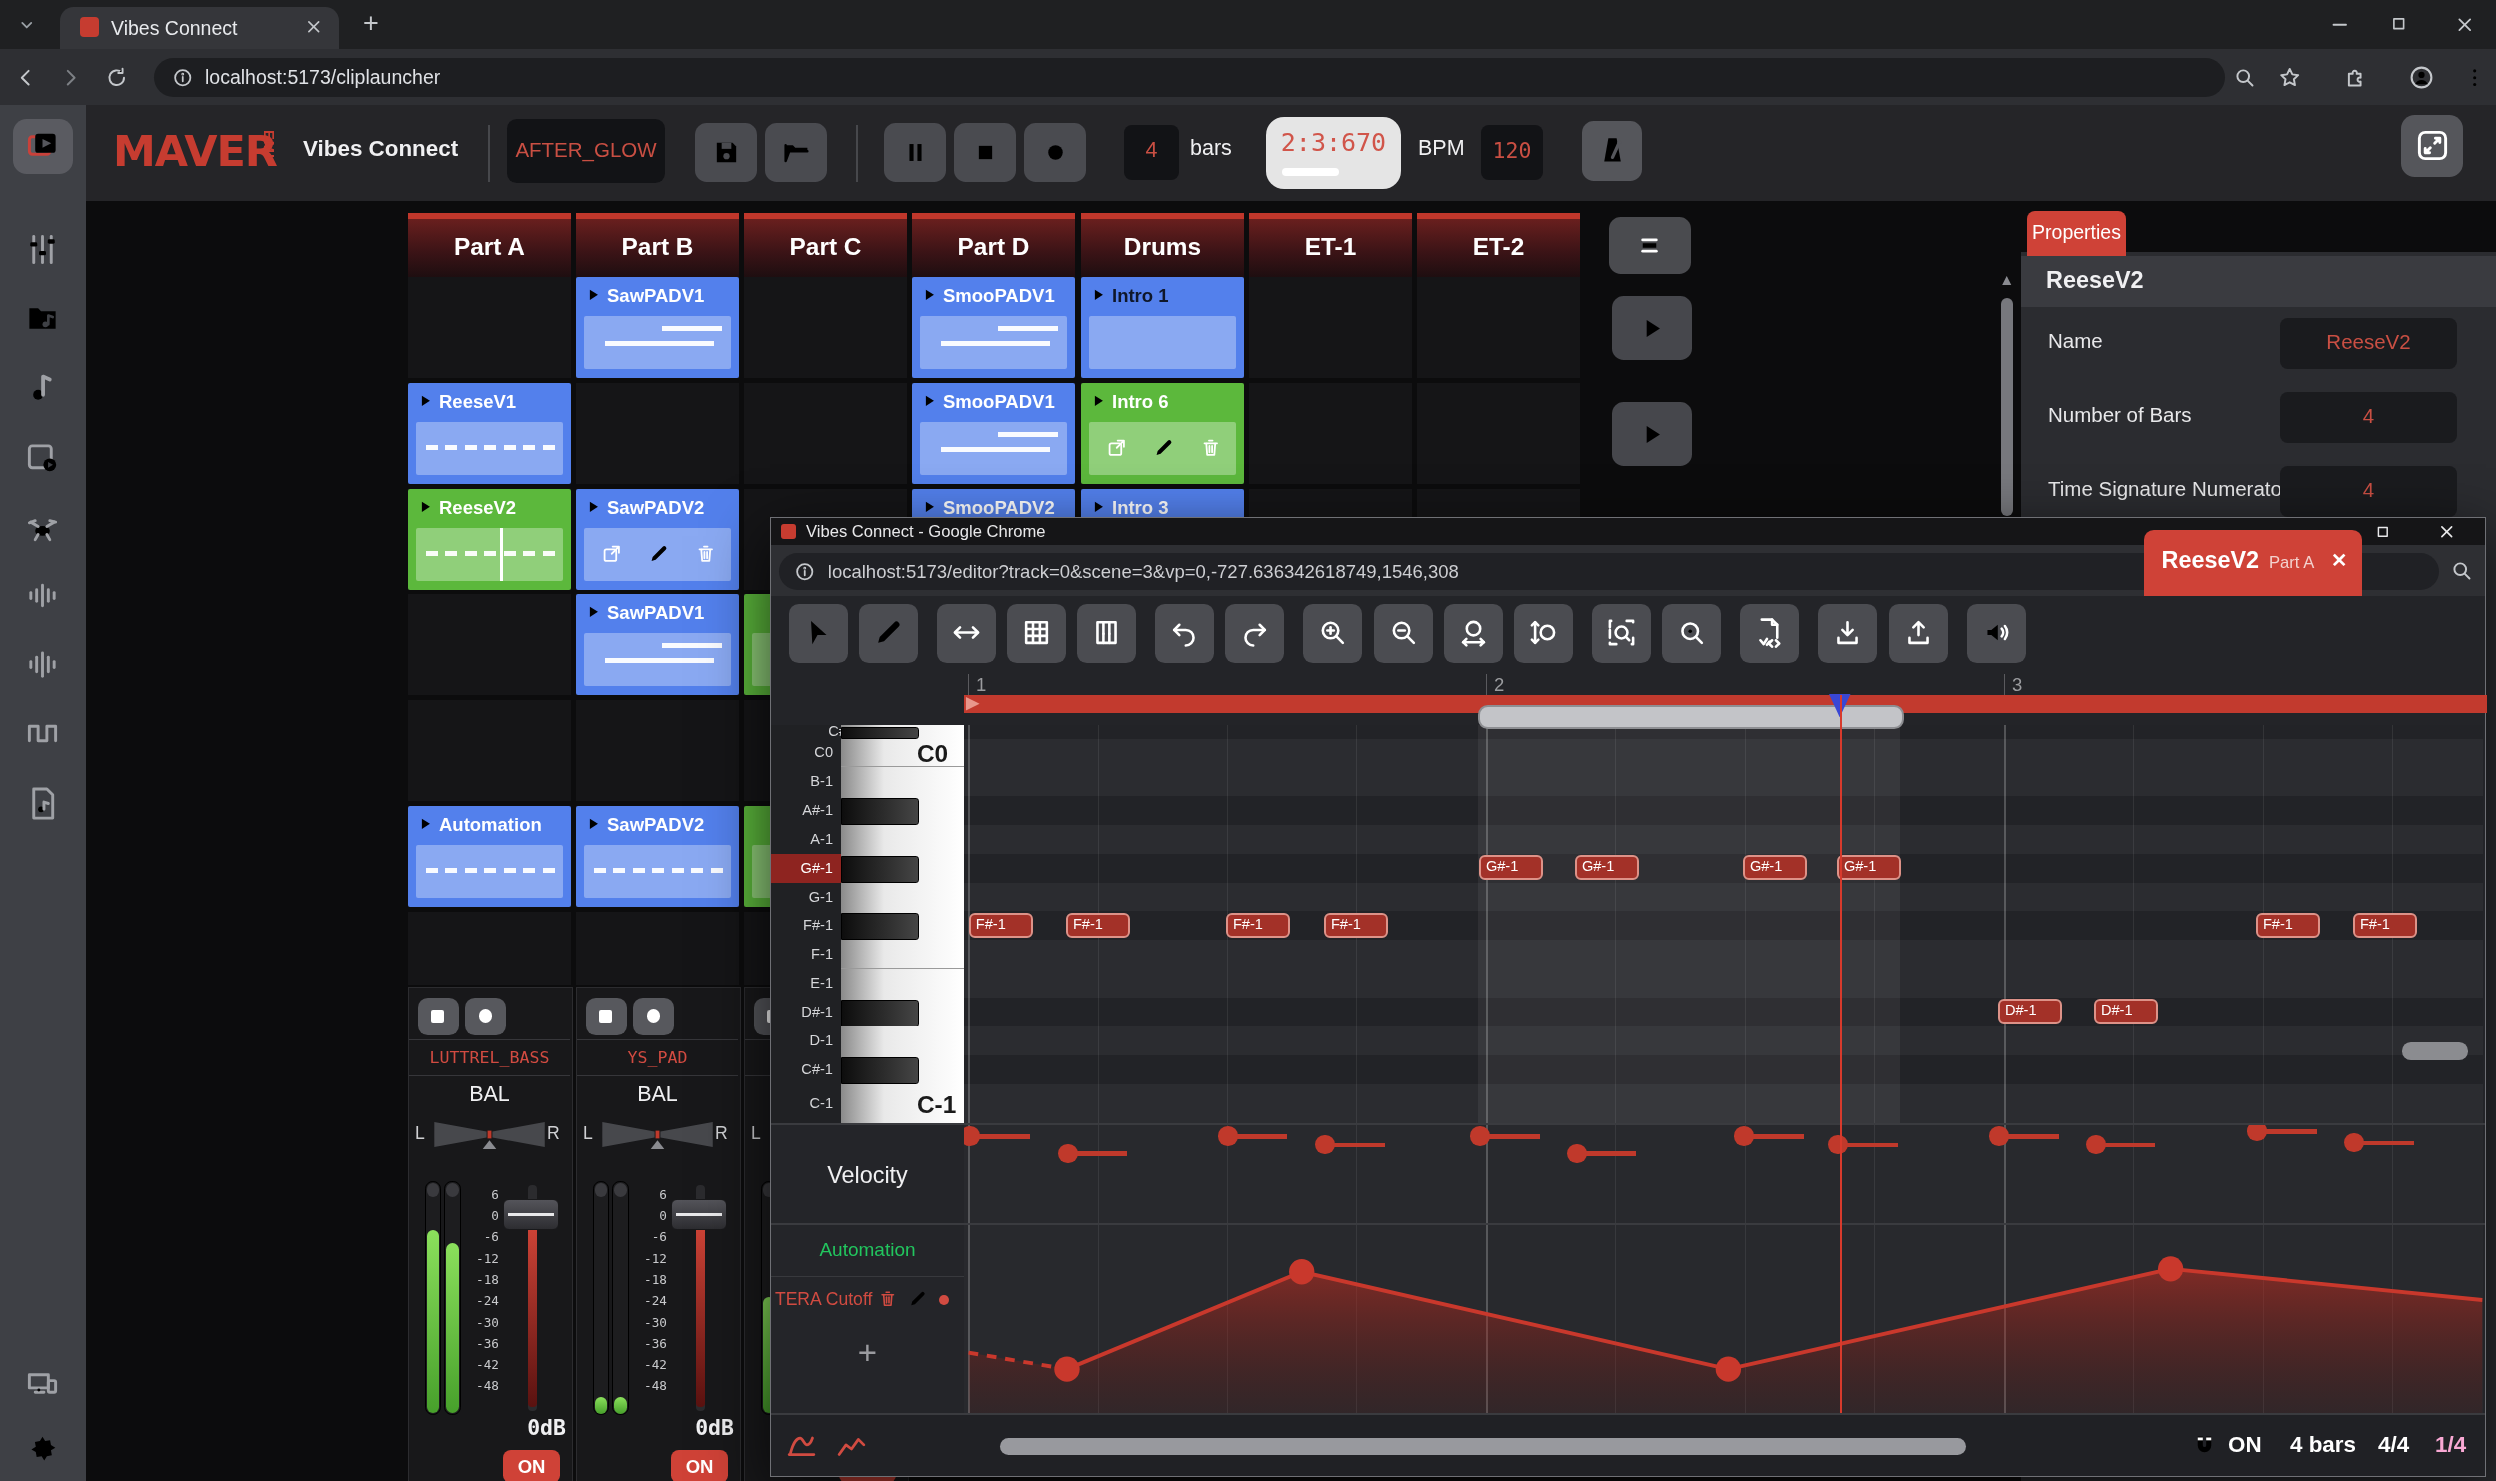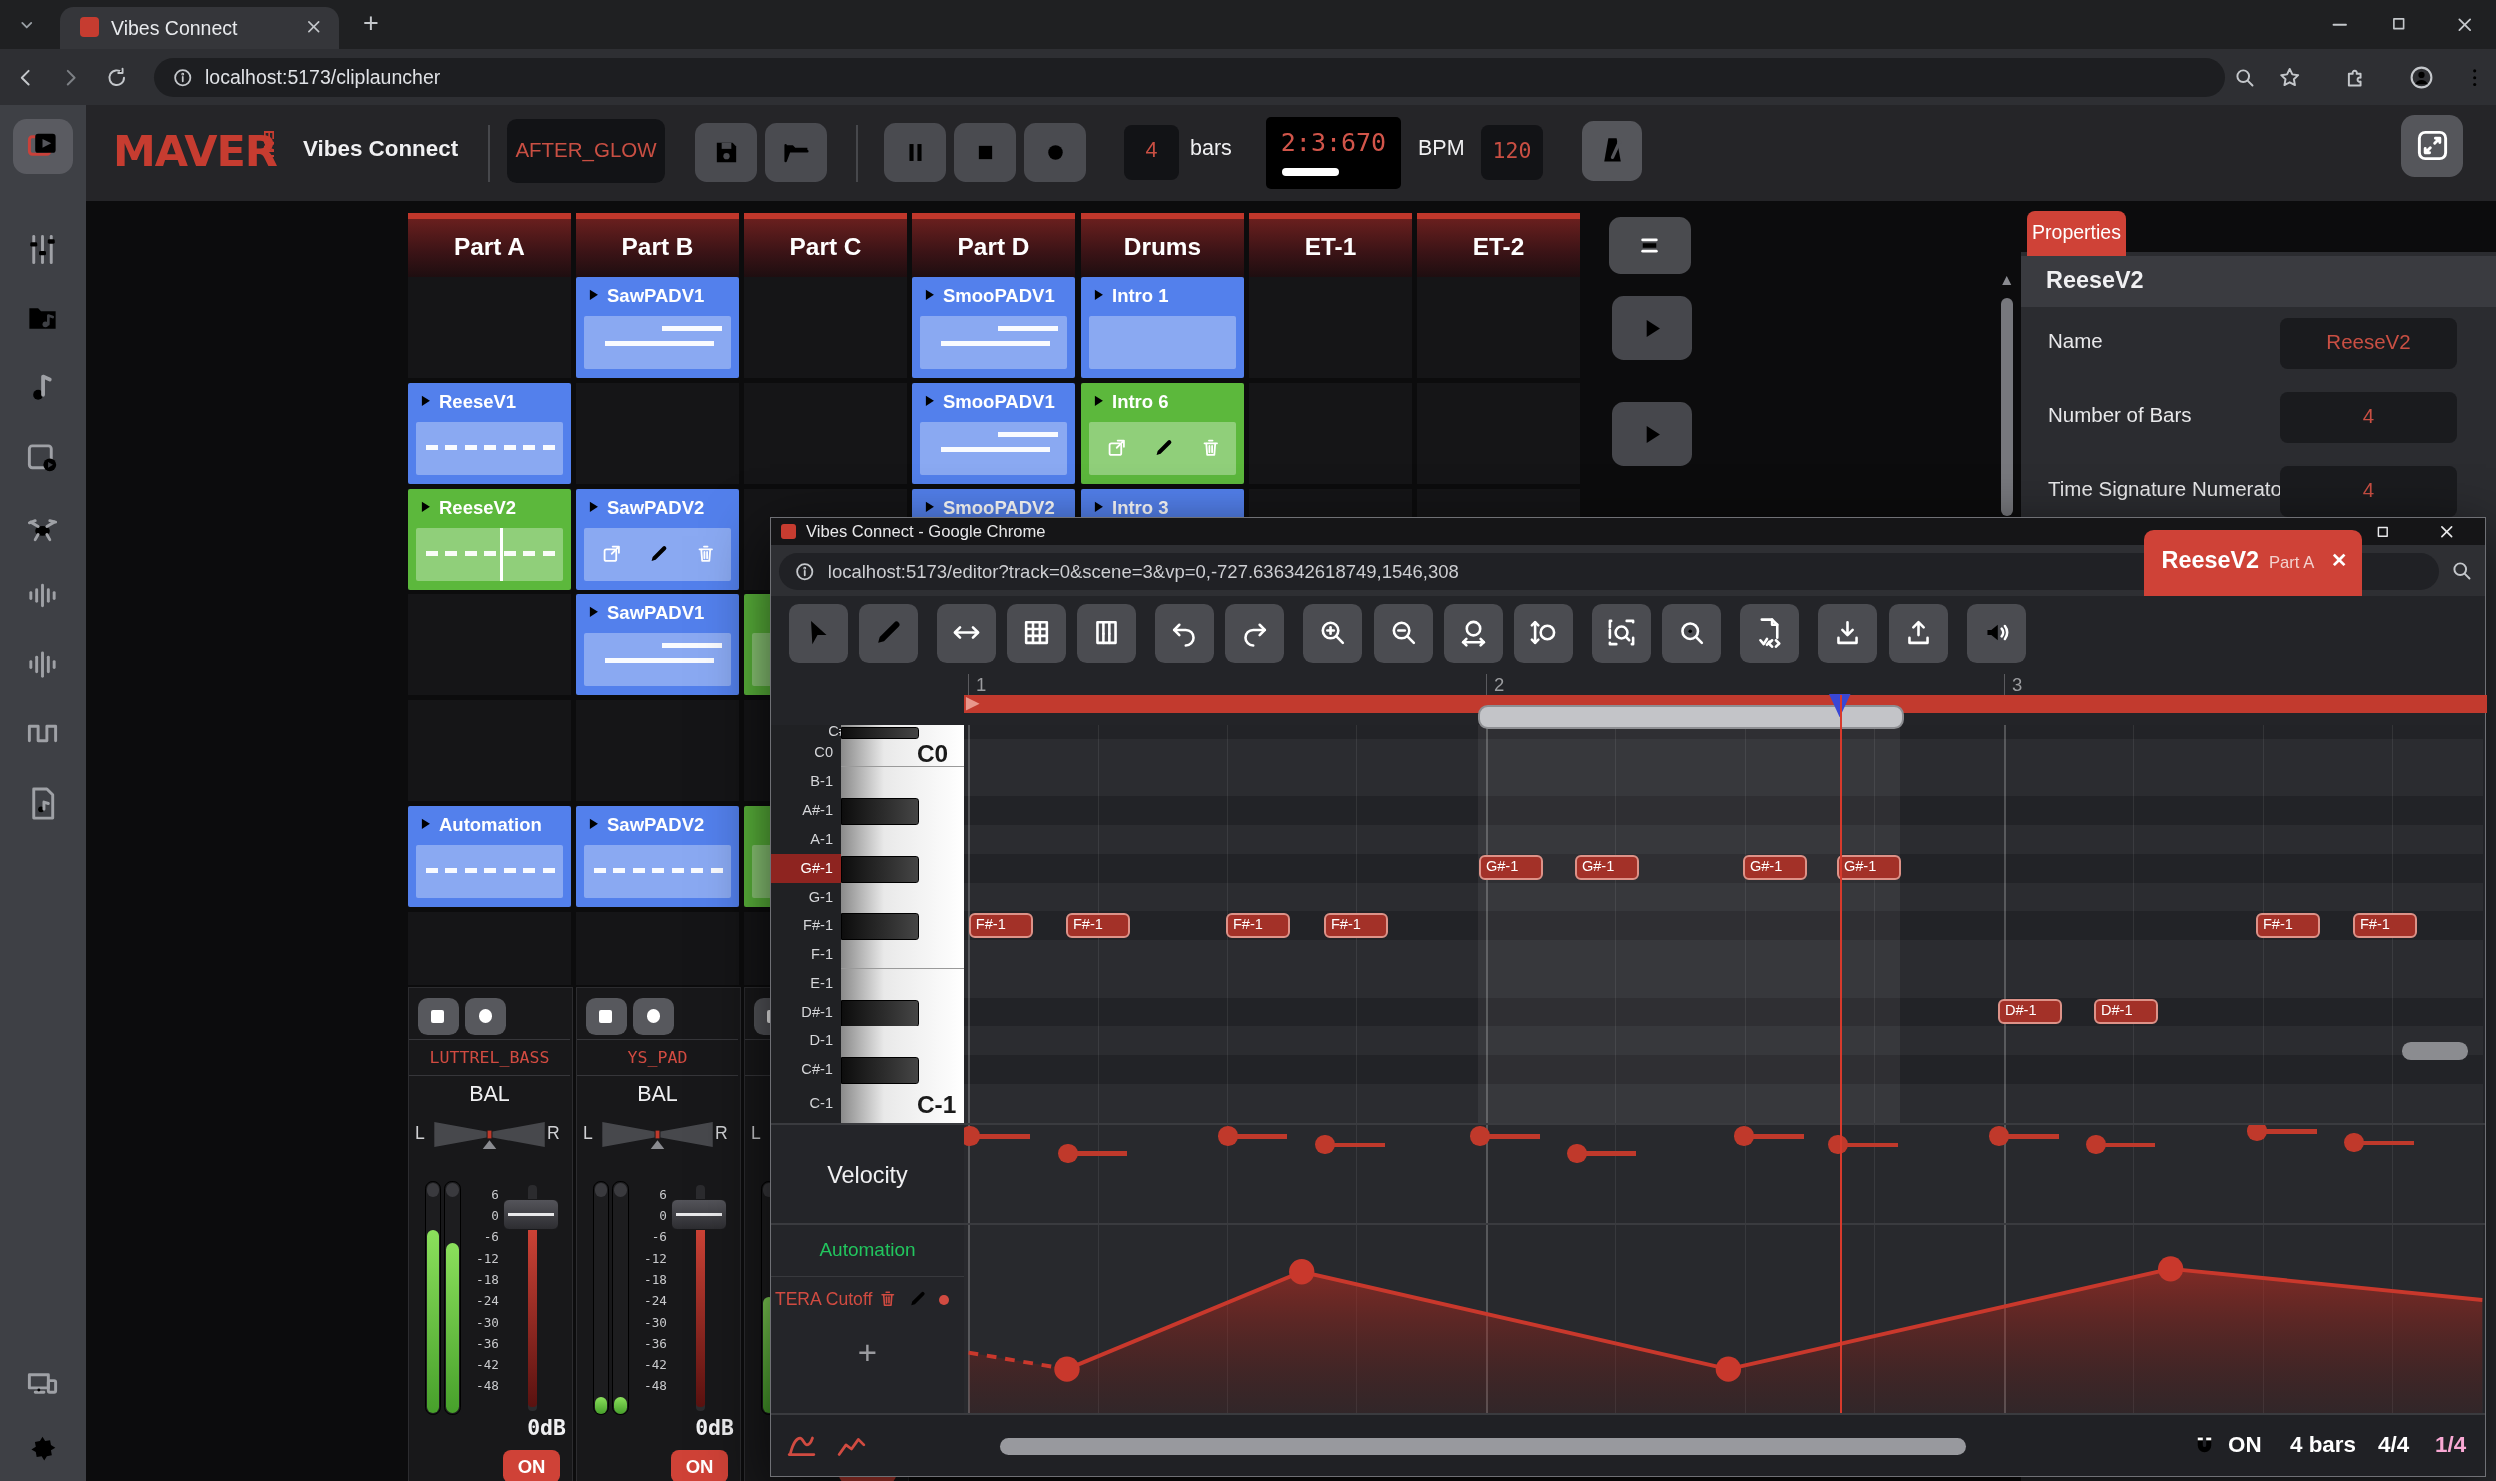--- a/index.html
+++ b/index.html
@@ -271,21 +271,21 @@
         <div class="abs" style="left: 0px; top: 0px; width: 29px; height: 29px; position: relative;">
           <svg width="29" height="29" viewBox="0 0 24 24" fill="none" stroke="#fff" stroke-width="2" stroke-linecap="round" stroke-linejoin="round">
             <circle cx="12" cy="12" r="6" fill="currentColor" stroke="none"></circle>
           </svg>
         </div>
       </div>
       <div class="abs" style="left: 1038px; top: 19.5px; width: 55px; height: 55px; background: rgb(18, 19, 22); border-radius: 7.8px;">
         <div class="abs" style="left: 0px; top: 13.7px; white-space: nowrap; width: 55px; text-align: center; color: rgb(201, 79, 67); font-size: 21.5px;">4</div>
       </div>
       <div class="abs" style="left: 1104px; top: 31px; white-space: nowrap; color: rgb(240, 240, 242); font-size: 21.5px;">bars</div>
-      <div class="abs" style="left: 1180px; top: 11.7px; width: 135px; height: 72px; background: #000000; border-radius: 5px;">
+      <div class="abs" style="left: 1180px; top: 11.7px; width: 135px; height: 72px; background: #e5e5e5; border-radius: 18px;">
         <div class="abs abs mono" style="left: 0px; top: 11.7px; white-space: nowrap; width: 135px; text-align: center; color: rgb(209, 85, 74); font-size: 25px;">2:3:670</div>
         <div class="abs" style="left: 15.6px; top: 51px; width: 57px; height: 8.8px; background: rgb(255, 255, 255); border-radius: 3.9px;"></div>
       </div>
       <div class="abs" style="left: 1332px; top: 31px; white-space: nowrap; color: rgb(240, 240, 242); font-size: 21.5px;">BPM</div>
       <div class="abs" style="left: 1395px; top: 19.5px; width: 62px; height: 55px; background: rgb(18, 19, 22); border-radius: 7.8px;">
         <div class="abs abs mono" style="left: 0px; top: 13.7px; white-space: nowrap; width: 62px; text-align: center; color: rgb(201, 79, 67); font-size: 21.5px;">120</div>
       </div>
       <div class="abs" style="left: 1496px; top: 15.6px; width: 60px; height: 60px; background: rgb(85, 86, 91); border-radius: 11.7px;">
         <div class="abs" style="left: 13.7px; top: 13.7px; width: 33px; height: 33px;">
           <svg width="33" height="33" viewBox="0 0 24 24" fill="none" stroke="#fff" stroke-width="2" stroke-linecap="round" stroke-linejoin="round">
@@ -397,21 +397,21 @@
         <div class="abs" style="left: 78px; top: 9.8px; width: 60px; height: 4.9px; background: rgba(255, 255, 255, 0.95);"></div>
         <div class="abs" style="left: 21.5px; top: 25px; width: 109px; height: 4.9px; background: rgba(255, 255, 255, 0.95);"></div>
       </div>
     </div>
     <div class="abs" style="left: 1081px; top: 277px; width: 163px; height: 101px; background: rgb(83, 128, 236); border-radius: 2px;">
       <div class="abs" style="left: 7.8px; top: 8.8px; width: 17.6px; height: 17.6px;">
         <svg width="17.6" height="17.6" viewBox="0 0 24 24" fill="none" stroke="#fff" stroke-width="2" stroke-linecap="round" stroke-linejoin="round">
           <path d="M8 5l11 7-11 7z" fill="currentColor" stroke="none"></path>
         </svg>
       </div>
-      <div class="abs" style="left: 31px; top: 7.8px; white-space: nowrap; color: #ffffff; font-size: 18.5px; font-weight: bold;">Intro 1</div>
+      <div class="abs" style="left: 31px; top: 7.8px; white-space: nowrap; color: #0f172a; font-size: 18.5px; font-weight: bold;">Intro 1</div>
       <div class="abs" style="left: 7.8px; top: 39px; width: 147px; height: 53px; background: rgba(255, 255, 255, 0.32); border-radius: 2px;"></div>
     </div>
     <div class="abs" style="left: 408px; top: 383px; width: 163px; height: 101px; background: rgb(83, 128, 236); border-radius: 2px;">
       <div class="abs" style="left: 7.8px; top: 8.8px; width: 17.6px; height: 17.6px;">
         <svg width="17.6" height="17.6" viewBox="0 0 24 24" fill="none" stroke="#fff" stroke-width="2" stroke-linecap="round" stroke-linejoin="round">
           <path d="M8 5l11 7-11 7z" fill="currentColor" stroke="none"></path>
         </svg>
       </div>
       <div class="abs" style="left: 31px; top: 7.8px; white-space: nowrap; color: rgb(255, 255, 255); font-size: 18.5px; font-weight: bold;">ReeseV1</div>
       <div class="abs" style="left: 7.8px; top: 39px; width: 147px; height: 53px; background: rgba(255, 255, 255, 0.32); border-radius: 2px;">

